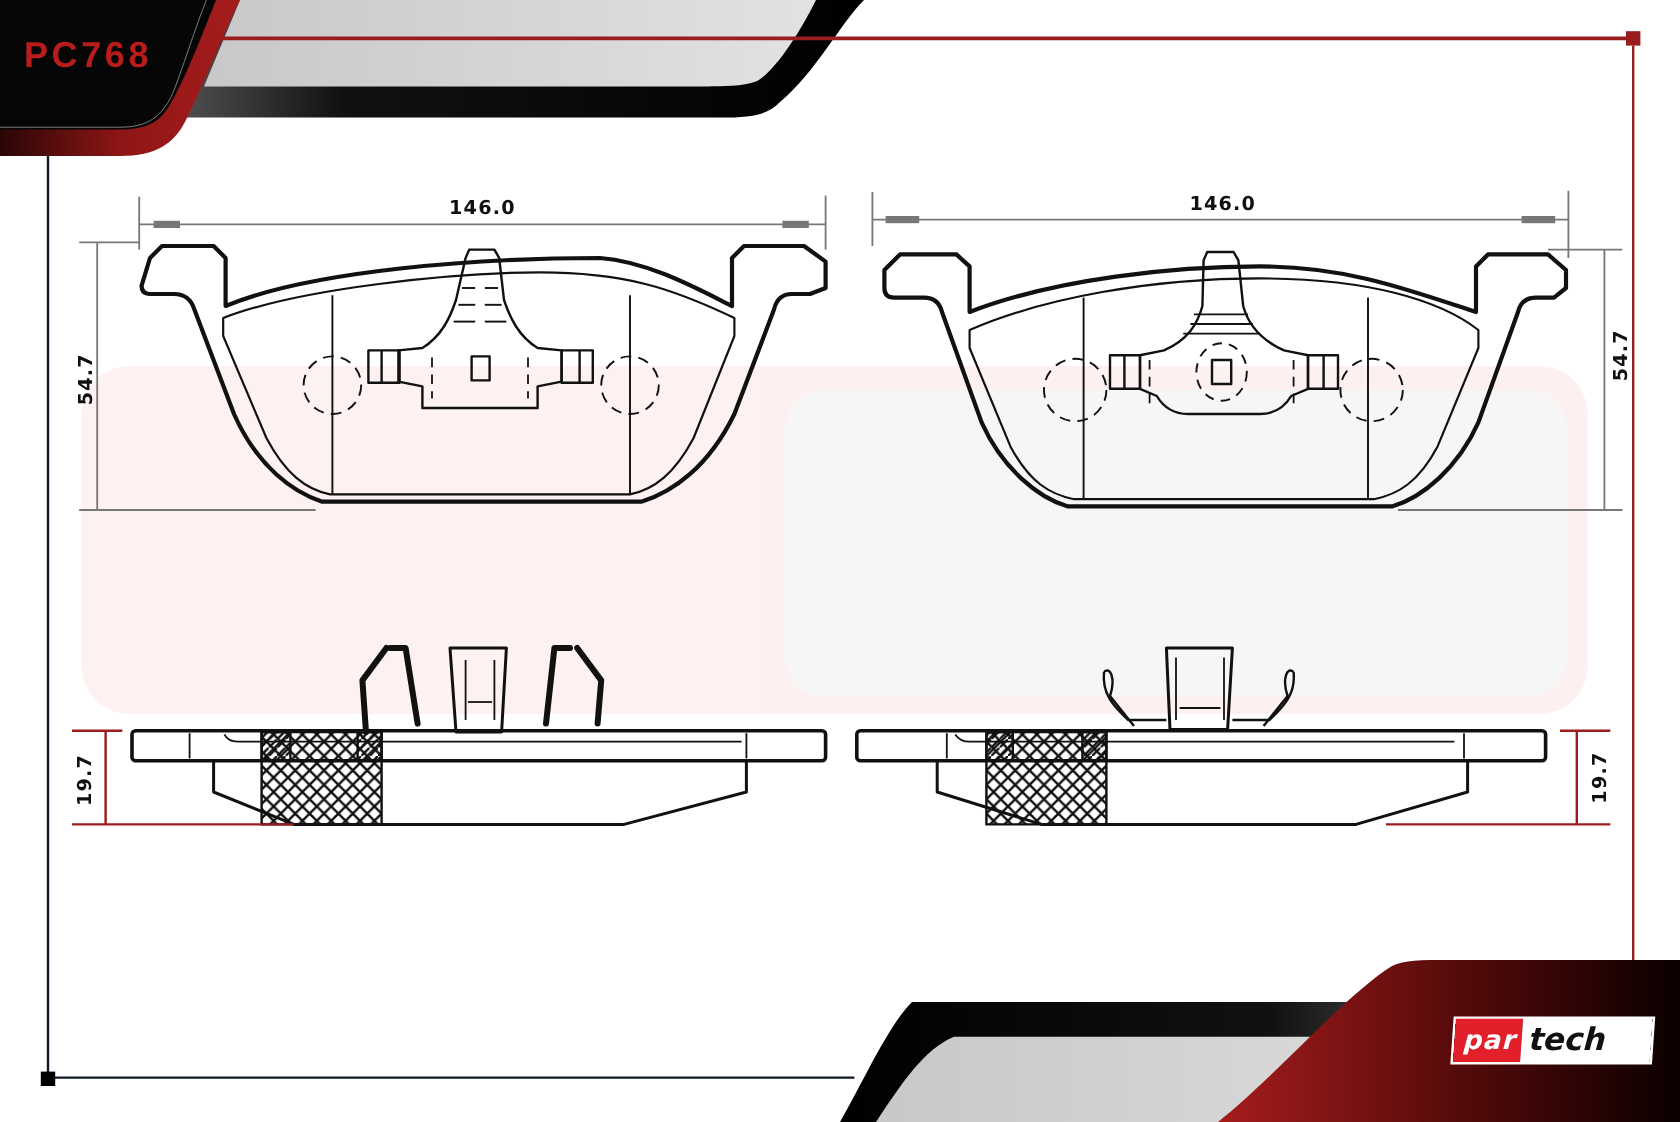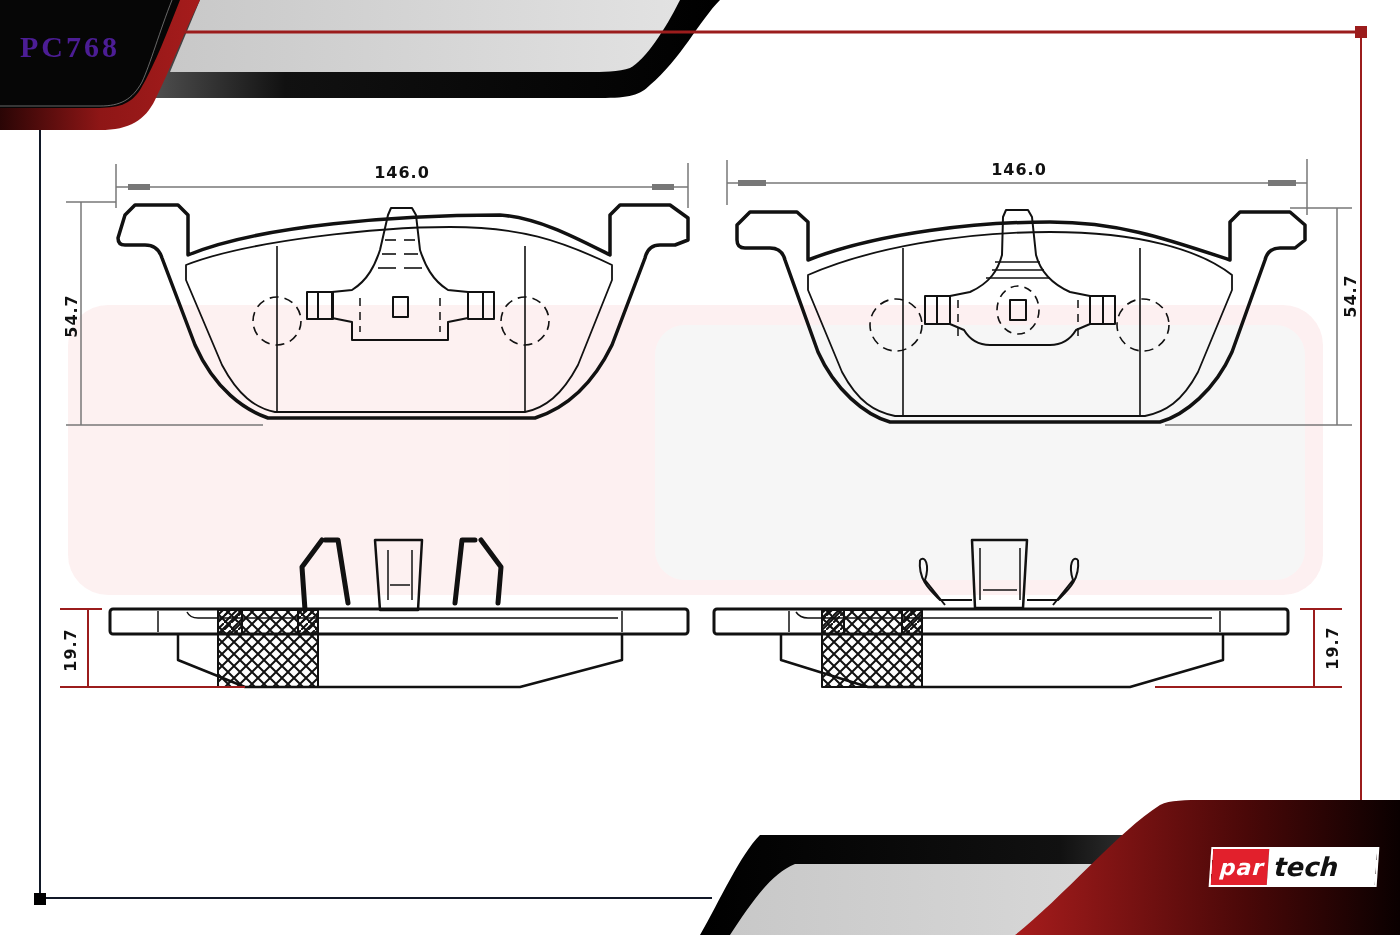--- a/index.html
+++ b/index.html
@@ -1,20 +1,20 @@
 <!DOCTYPE html>
 <html><head>
 <meta charset="utf-8">
 <style>
   html, body { margin: 0; padding: 0; background: #ffffff; }
   body { width: 1400px; height: 935px; position: relative; overflow: hidden; font-family: "DejaVu Sans", sans-serif; }
   #stage { position: absolute; left: 0; top: 0; width: 1400px; height: 935px; }
   .code-label {
-    position: absolute; left: 20px; top: 30px; color: #4c1d95;
-    font-family: Liberation Serif, serif; font-weight: bold; font-size: 30px; letter-spacing: 3px;
+    position: absolute; left: 20px; top: 30px; color: #b91c1c;
+    font-family: Liberation Sans, sans-serif; font-weight: bold; font-size: 30px; letter-spacing: 3px;
   }
   .dim-text { font-family: "DejaVu Sans", sans-serif; font-weight: bold; font-size: 16px; fill: #111; letter-spacing: 1px; }
   .brand-badge {
     position: absolute; left: 1212px; top: 849px; width: 164px; height: 36px;
     display: flex; align-items: stretch; transform: skewX(-4deg);
     box-shadow: 0 0 0 2px #ffffff;
   }
   .brand-badge .left { background: #e2202c; color: #fff; font-weight: bold; font-size: 22px; font-style: italic; padding: 0 4px 0 8px; display: flex; align-items: center; letter-spacing: 1px; }
   .brand-badge .right { background: #ffffff; color: #111; font-weight: bold; font-size: 26px; font-style: italic; padding: 0 6px; display: flex; align-items: center; flex: 1; }
 </style>

